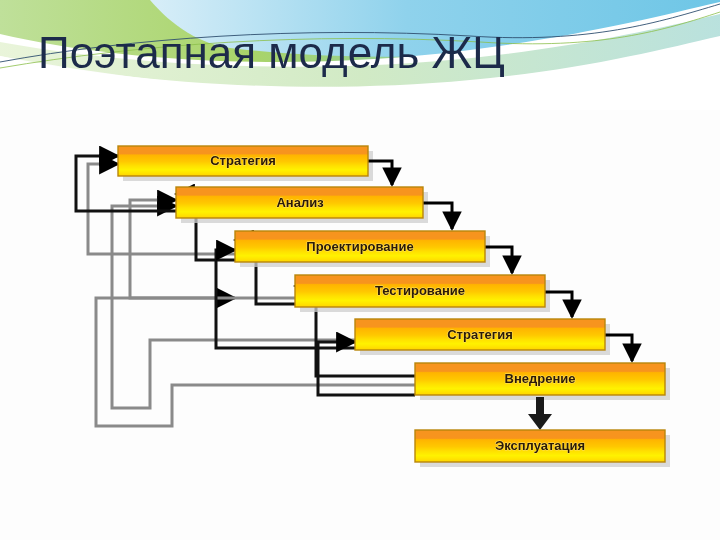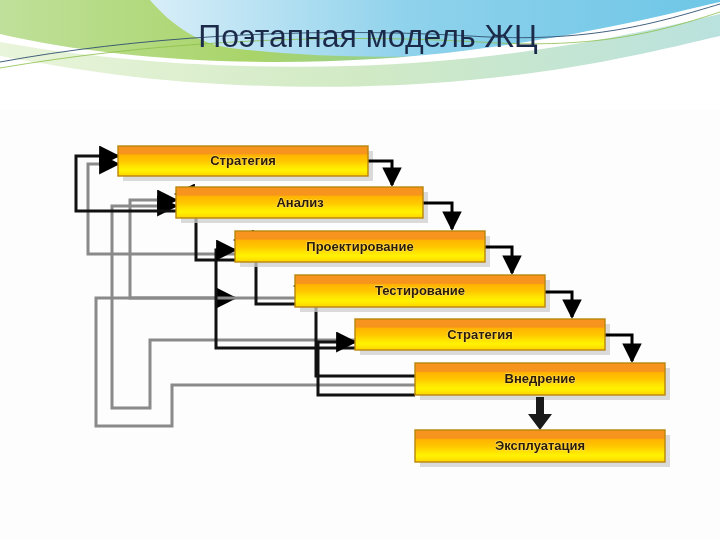--- a/index.html
+++ b/index.html
@@ -9,30 +9,29 @@
     font-family:"Liberation Sans", sans-serif;
     position:relative;
   }
   #slide{position:absolute;inset:0;width:720px;height:540px;background:#fdfdfd;}
 
   
   #header-art{position:absolute;top:0;left:0;width:720px;height:110px;}
 
   
   #page-title{
-    position:absolute;left:38px;top:20px;
+    position:absolute;left:38px;top:30px;
     width:660px;
     font-family:"Liberation Sans", sans-serif;
-    font-size:32px;
+    font-size:44px;
     font-weight:400;
     letter-spacing:0px;
     color:#1c2a4a;
     white-space:nowrap;
     line-height:1.05;
-    text-align:center;
   }
 
   
   #diagram-wrap{position:absolute;left:0;top:108px;width:583px;height:400px;}
   #diagram{display:block;}
   .stage-label{
     font-family:"Liberation Sans", sans-serif;
     font-weight:bold;
     font-size:13px;
     fill:#2b1a06;

